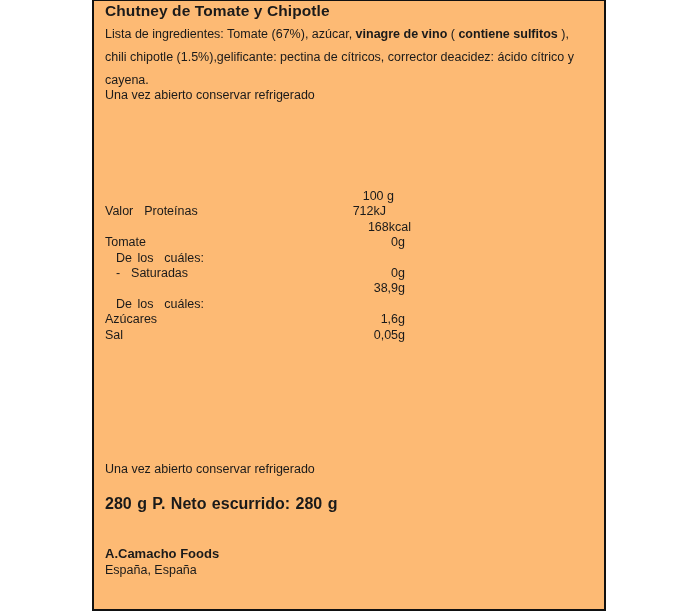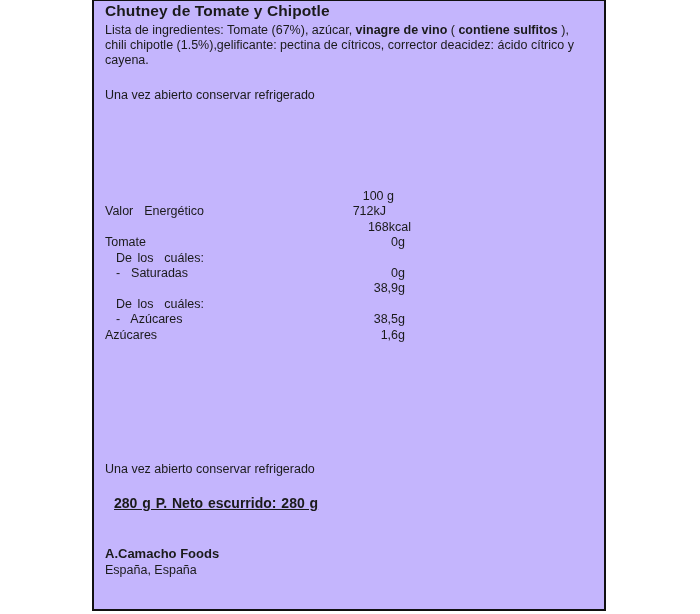--- a/index.html
+++ b/index.html
@@ -1,51 +1,51 @@
 <!DOCTYPE html>
 <html><head>
 <meta charset="utf-8">
 <style>
   html, body { margin: 0; padding: 0; background: #ffffff; }
   body { width: 700px; height: 614px; position: relative; overflow: hidden;
          font-family: "Liberation Sans", sans-serif; color: #1a1a1a; }
   .label {
     position: absolute; left: 92px; top: 0; width: 510px; height: 608px;
-    border: 2px solid #111; border-top: 1px solid #111; background: #c4b5fd;
+    border: 2px solid #111; border-top: 1px solid #111; background: #fdba74;
     box-sizing: content-box;
   }
   .title { position: absolute; left: 11px; top: 1px; font-size: 15.5px; font-weight: bold; letter-spacing: 0.1px; }
-  .ingredients { position: absolute; left: 11px; top: 22px; width: 470px; font-size: 12.5px; line-height: 15px; }
+  .ingredients { position: absolute; left: 11px; top: 22px; width: 470px; font-size: 12.5px; line-height: 23px; }
   .ingredients b { font-weight: bold; }
   .storage1 { position: absolute; left: 11px; top: 87px; font-size: 12.5px; }
   .nutri { position: absolute; left: 11px; top: 188px; width: 300px; font-size: 12.5px; }
   .nrow { position: relative; height: 15.4px; line-height: 15.4px; text-align: right; }
   .nlabel { position: absolute; left: 0; white-space: pre; word-spacing: 2px; }
   .nval { position: absolute; right: 0; white-space: nowrap; }
   .storage2 { position: absolute; left: 11px; top: 461px; font-size: 12.5px; }
-  .netweight { position: absolute; left: 20px; top: 494px; font-size: 14px; font-weight: bold; word-spacing: 1px; text-decoration: underline; }
+  .netweight { position: absolute; left: 11px; top: 494px; font-size: 16px; font-weight: bold; word-spacing: 1px; }
   .company { position: absolute; left: 11px; top: 544px; font-size: 12.5px; line-height: 17px; }
   .company .name { font-weight: bold; font-size: 13px; }
 </style>
 </head>
 <body>
 
 <div class="label">
   <div class="title">Chutney de Tomate y Chipotle</div>
 
   <div class="ingredients"><span>Lista de ingredientes: Tomate (67%), azúcar, </span><b>vinagre de vino</b><span> ( </span><b>contiene sulfitos</b><span> ), chili chipotle (1.5%),gelificante: pectina de cítricos, corrector deacidez: ácido cítrico y cayena.</span></div>
 
   <div class="storage1">Una vez abierto conservar refrigerado</div>
 
   <div class="nutri">
     <div class="nrow">
       <span class="nval" style="right:11px">100 g</span>
     </div>
     <div class="nrow">
-      <span class="nlabel">Valor  Energético</span>
+      <span class="nlabel">Valor  Proteínas</span>
       <span class="nval" style="right:19px">712kJ</span>
     </div>
     <div class="nrow">
       <span class="nlabel"></span>
       <span class="nval" style="right:-6px">168kcal</span>
     </div>
     <div class="nrow">
       <span class="nlabel">Tomate</span>
       <span class="nval">0g</span>
     </div>
@@ -58,26 +58,26 @@
       <span class="nval">0g</span>
     </div>
     <div class="nrow">
       <span class="nval">38,9g</span>
     </div>
     <div class="nrow">
       <span class="nlabel">  De los  cuáles:</span>
       <span class="nval"></span>
     </div>
     <div class="nrow">
-      <span class="nlabel">  -  Azúcares</span>
-      <span class="nval">38,5g</span>
+      <span class="nlabel">Azúcares</span>
+      <span class="nval">1,6g</span>
     </div>
     <div class="nrow">
-      <span class="nlabel">Azúcares</span>
-      <span class="nval">1,6g</span>
+      <span class="nlabel">Sal</span>
+      <span class="nval">0,05g</span>
     </div>
   </div>
 
   <div class="storage2">Una vez abierto conservar refrigerado</div>
 
   <div class="netweight">280 g  P. Neto escurrido: 280 g</div>
 
   <div class="company">
     <div class="name">A.Camacho Foods</div>
     <div>España,  España</div>

